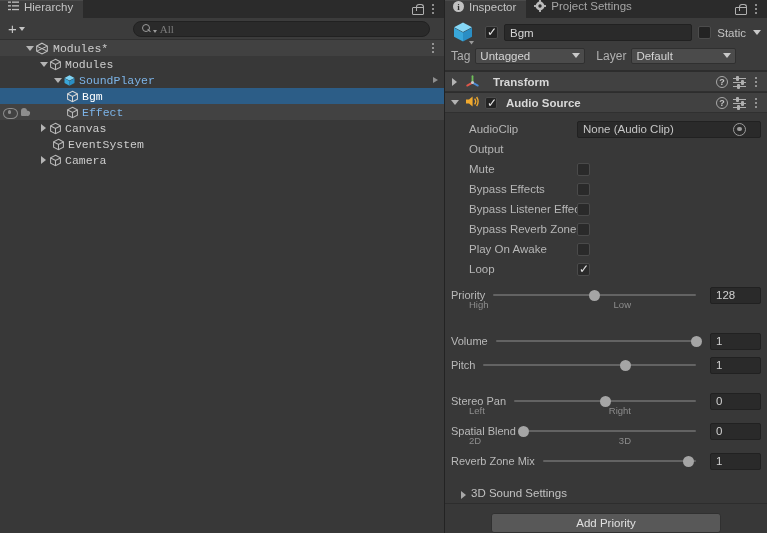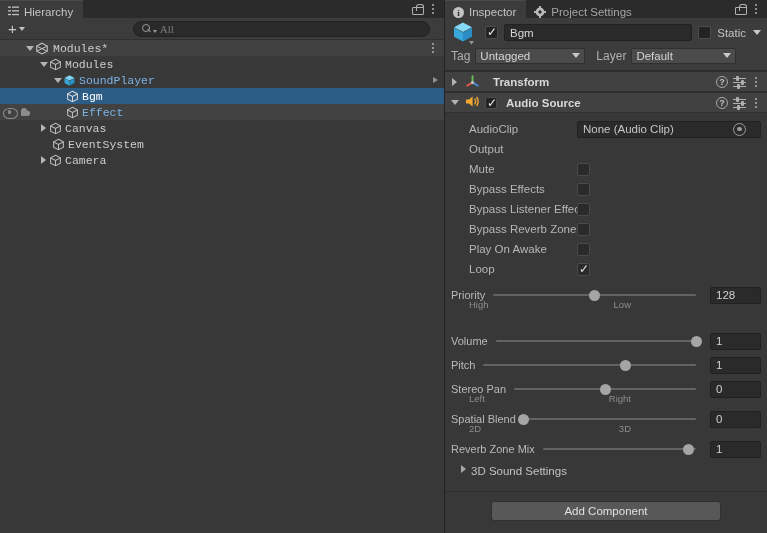--- a/index.html
+++ b/index.html
@@ -11,21 +11,21 @@
     color: #b9b9b9;
     overflow: hidden;
   }
   .app { position: relative; width: 767px; height: 533px; display: flex; }
 
   
   .hierarchy { width: 445px; height: 533px; background: #383838; position: relative;
                border-right: 1px solid #232323; }
   .tabbar { height: 18px; background: #2b2b2b; display: flex; align-items: stretch;
             position: relative; }
-  .tab { display: flex; align-items: flex-end; gap: 5px; padding: 0 10px 0 8px;
+  .tab { display: flex; align-items: flex-start; gap: 5px; padding: 0 10px 0 8px;
          font-size: 11.5px; color: #c4c4c4; position: relative; }
   .tab.active { background: #3c3c3c; border-top: 1px solid #4a4a4a; }
   .tab.inactive { background: #2b2b2b; color: #a5a5a5; }
   .tab-rest { flex: 1; background: #2b2b2b; }
   .tabbar-icons { display: flex; align-items: center; gap: 6px; padding: 0 6px;
                   background: #2b2b2b; }
   .icon-lock { width: 10px; height: 11px; position: relative; display:inline-block; }
   .icon-lock::before { content:""; position:absolute; left:0; bottom:0; width:10px; height:6px;
       border:1px solid #b0b0b0; border-radius:1px; }
   .icon-lock::after { content:""; position:absolute; left:4px; top:0; width:6px; height:6px;
@@ -149,21 +149,21 @@
      border-radius:1px; }
   .knob { position:absolute; top: 5px; width: 11px; height: 11px; border-radius:50%;
      background: #a5a5a5; margin-left: -5.5px; }
   .numfield { width: 51px; height: 17px; background: #2a2a2a; border: 1px solid #212121;
      border-radius: 2px; color: #d0d0d0; font-size: 11.5px; display:flex;
      align-items:center; padding-left: 5px; flex:none; }
   .endlabels { display:flex; justify-content: space-between; font-size: 9.5px;
      color: #8d8d8d; padding: 0 134px 0 18px; height: 10px; margin-top: -6px; }
   .endlabels span.right { margin-right: -4px; }
 
-  .foldout-row { height: 22px; display:flex; align-items:flex-start; gap:5px; padding-left: 10px;
+  .foldout-row { height: 22px; display:flex; align-items:flex-end; gap:5px; padding-left: 10px;
      font-size: 11.5px; color: #c2c2c2; }
   .tri-r { width:0;height:0;border-top:4px solid transparent;border-bottom:4px solid transparent;
      border-left:5px solid #a8a8a8; }
   .divider { height:1px; background: #2d2d2d; }
   .addcomp-wrap { display:flex; justify-content:center; padding-top: 9px; }
   .addcomp { width: 230px; height: 20px; background: #585858; border: 1px solid #303030;
      border-radius: 3px; display:flex; align-items:center; justify-content:center;
      font-size: 11.5px; color: #e0e0e0; }
 </style>
 </head>
@@ -516,21 +516,21 @@
         <span class="plabel">Pitch</span>
         <span class="slider-area">
           <span class="track"></span>
           <span class="knob" style="left:65.5%"></span>
         </span>
         <span class="numfield">
           <span>1</span>
         </span>
       </div>
 
-      <div class="srow" style="margin-top:4px">
+      <div class="srow" style="margin-top:16px">
         <span class="plabel">Stereo Pan</span>
         <span class="slider-area">
           <span class="track"></span>
           <span class="knob" style="left:50%"></span>
         </span>
         <span class="numfield">
           <span>0</span>
         </span>
       </div>
       <div class="endlabels">
@@ -567,18 +567,18 @@
       <div class="foldout-row" style="margin-top:6px">
         <span class="tri-r"></span>
         <span>3D Sound Settings</span>
       </div>
     </div>
 
     <div class="divider"></div>
 
     <div class="addcomp-wrap">
       <div class="addcomp">
-        <span>Add Component</span>
+        <span>Add Priority</span>
       </div>
     </div>
 
   </div>
 </div>
 
 </body></html>

